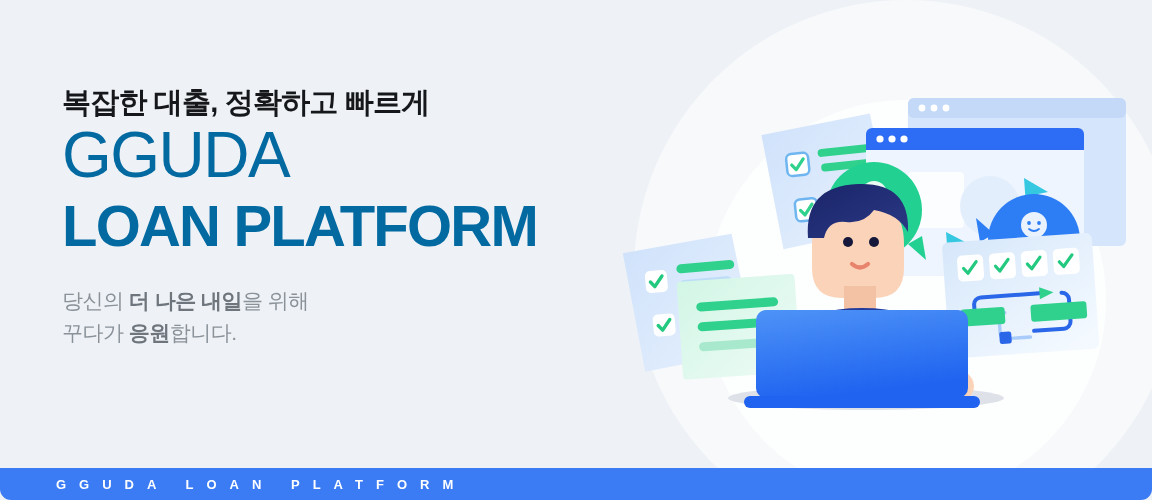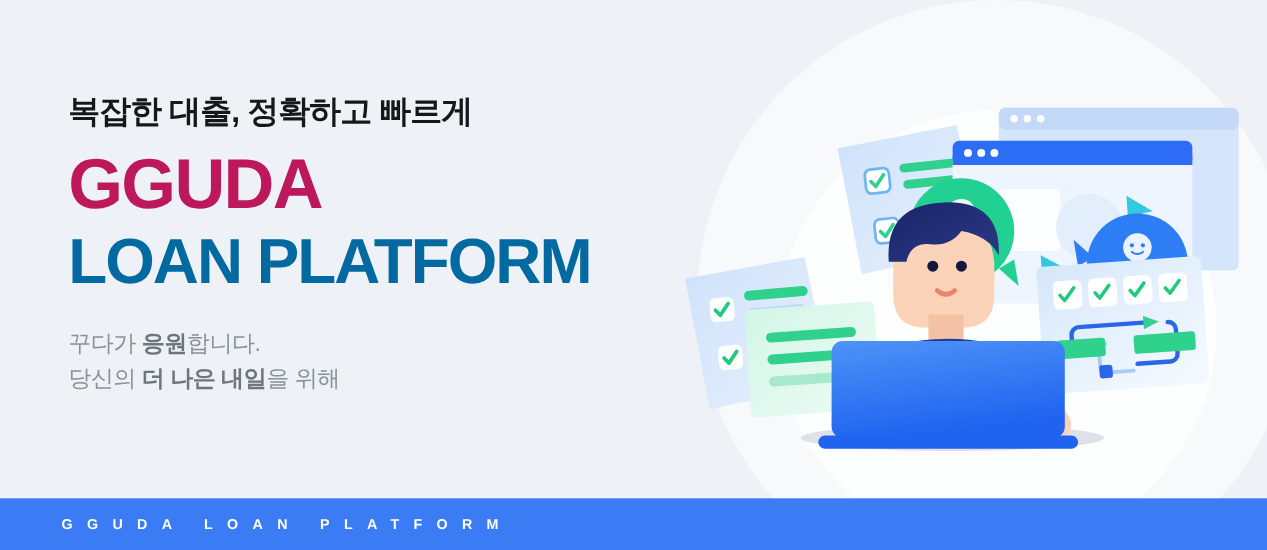--- a/index.html
+++ b/index.html
@@ -8,44 +8,44 @@
     font-family:"Liberation Sans", sans-serif;
     background:#eef2f6;
     position:relative;
   }
 
   
   .hero {
     position:absolute; inset:0;
     background:#eef2f6;
     overflow:hidden;
+    border-radius:11px;
   }
 
   
   .copy {
     position:absolute;
     left:62px; top:84px;
     width:560px;
     z-index:20;
   }
   .eyebrow {
     font-size:29px;
     font-weight:700;
     color:#15171a;
     letter-spacing:-0.8px;
     line-height:1.25;
     white-space:nowrap;
   }
   .brand {
     font-size:64px;
-    font-weight:700;
-    color:#be185d;
+    font-weight:400;
+    color:#0369a1;
     letter-spacing:-1.5px;
     line-height:1.12;
-    margin-top:12px;
   }
   .product {
     font-size:58px;
     font-weight:700;
     color:#0369a1;
     letter-spacing:-1.8px;
     line-height:1.12;
     margin-top:2px;
     white-space:nowrap;
   }
@@ -65,21 +65,21 @@
     right:0; top:0;
     width:576px; height:468px;
     z-index:10;
   }
   .art svg { display:block; width:100%; height:100%; }
 
   
   .ribbon {
     position:absolute;
     left:0; right:0; bottom:0;
-    height:47px;
+    height:32px;
     background:#3b7cf5;
     display:flex;
     align-items:center;
     z-index:30;
   }
   .ribbon-text {
     color:#ffffff;
     font-size:13px;
     font-weight:600;
     letter-spacing:13px;
@@ -255,22 +255,22 @@
         <path d="M174 396 h224 a6 6 0 0 1 0 12 h-224 a6 6 0 0 1 0 -12 z" fill="#1f63f0"></path>
       </g>
     </svg>
   </div>
 
   <div class="copy">
     <div class="eyebrow">복잡한 대출, 정확하고 빠르게</div>
     <div class="brand">GGUDA</div>
     <div class="product">LOAN PLATFORM</div>
     <div class="tagline">
+      <div><span>당신의 </span><b>더 나은 내일</b><span>을 위해</span></div>
       <div><span>꾸다가 </span><b>응원</b><span>합니다.</span></div>
-      <div><span>당신의 </span><b>더 나은 내일</b><span>을 위해</span></div>
     </div>
   </div>
 
   <div class="ribbon">
     <span class="ribbon-text">GGUDA LOAN PLATFORM</span>
   </div>
 
 </div>
 
 </body></html>

